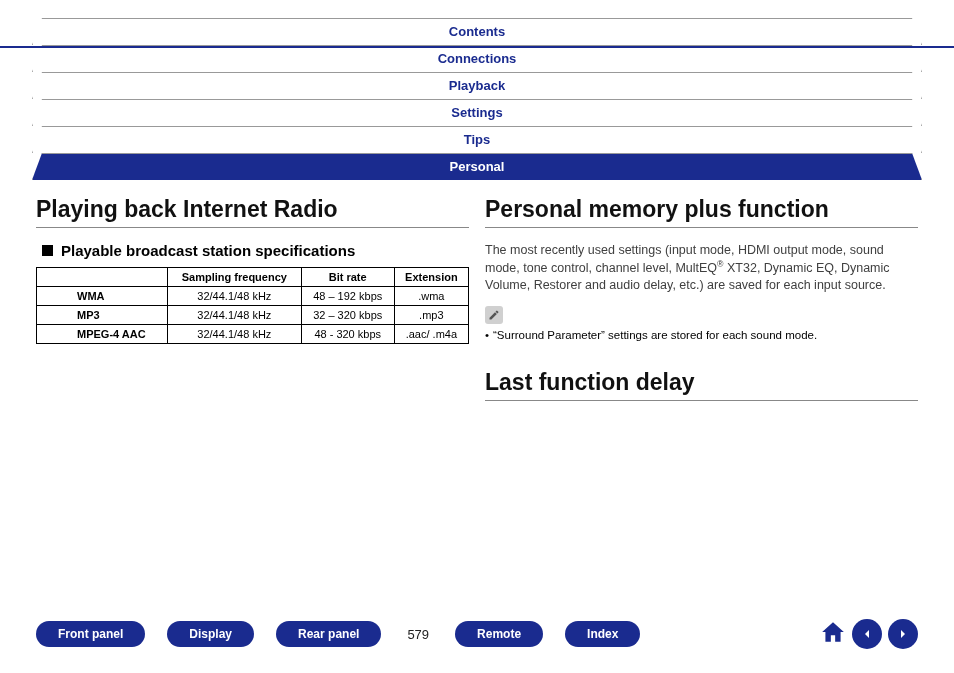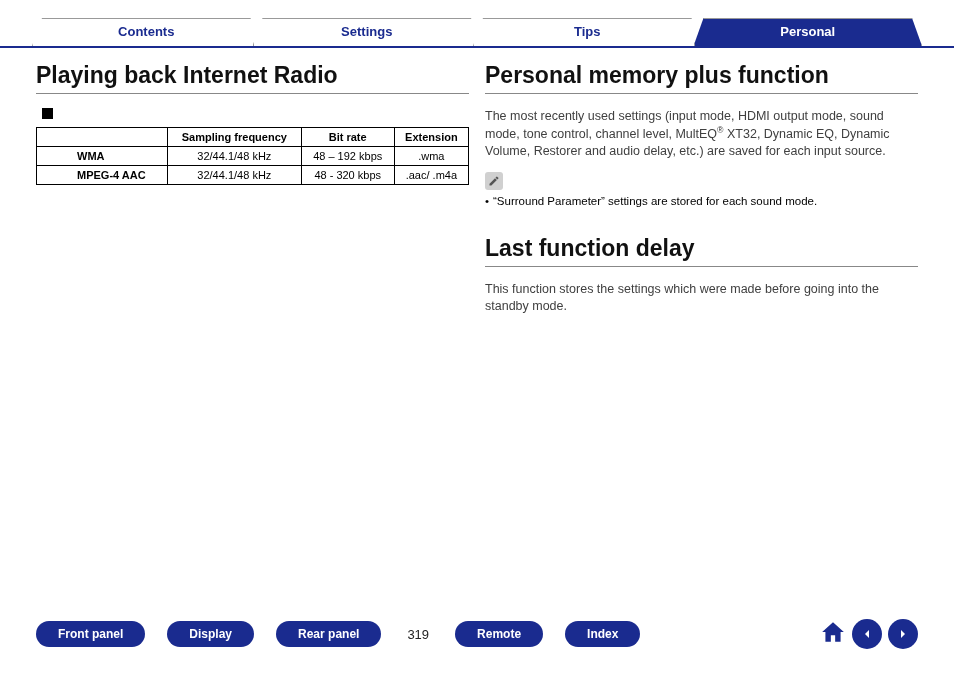--- a/index.html
+++ b/index.html
@@ -9,20 +9,21 @@
     width: 954px;
     height: 673px;
     position: relative;
     overflow: hidden;
   }
   .tabs {
     display: flex;
     padding: 18px 36px 0 36px;
     gap: 0;
     position: relative;
+    flex-direction: column;
   }
   .tab {
     flex: 1;
     height: 28px;
     line-height: 26px;
     text-align: center;
     font-size: 13px;
     font-weight: bold;
     color: #1a2b8f;
     border: 1px solid #999;
@@ -160,50 +161,59 @@
   }
   .circ svg { width: 16px; height: 16px; fill: #fff; }
   .homeicon svg { width: 26px; height: 26px; fill: #1a2b8f; cursor: pointer; }
   sup { font-size: 0.7em; }
 </style>
 </head>
 <body>
 
 <div class="tabs">
   <div class="tab">Contents</div>
+  <div class="tab">Connections</div>
+  <div class="tab">Playback</div>
   <div class="tab">Settings</div>
   <div class="tab">Tips</div>
   <div class="tab active">Personal</div>
   <div class="tabline"></div>
 </div>
 
 <div class="content">
   <div class="col">
     <div class="h1-wrap">
       <h1>Playing back Internet Radio</h1>
       <hr class="hr">
     </div>
     <div class="subhead">
       <span class="sq"></span>
+      <span class="subhead-text">Playable broadcast station specifications</span>
     </div>
     <table class="spec">
       <tbody>
           <tr>
         <th class="blank"></th>
         <th>Sampling frequency</th>
         <th>Bit rate</th>
         <th>Extension</th>
       </tr>
       <tr>
         <td class="name">WMA</td>
         <td class="sf">32/44.1/48 kHz</td>
         <td>48 – 192 kbps</td>
         <td>.wma</td>
       </tr>
       <tr>
+        <td class="name">MP3</td>
+        <td class="sf">32/44.1/48 kHz</td>
+        <td>32 – 320 kbps</td>
+        <td>.mp3</td>
+      </tr>
+      <tr>
         <td class="name">MPEG-4 AAC</td>
         <td class="sf">32/44.1/48 kHz</td>
         <td>48 - 320 kbps</td>
         <td>.aac/ .m4a</td>
       </tr>
     </tbody>
       </table>
   </div>
 
   <div class="col">
@@ -220,29 +230,28 @@
         </svg>
     </div>
     <div class="bullet">
       <span>“Surround Parameter” settings are stored for each sound mode.</span>
     </div>
 
     <div class="h1-wrap mt">
       <h1>Last function delay</h1>
       <hr class="hr">
     </div>
-    <p class="para">This function stores the settings which were made before going into the standby mode.</p>
   </div>
 </div>
 
 <div class="footer">
   <div class="fbtn">Front panel</div>
   <div class="fbtn">Display</div>
   <div class="fbtn">Rear panel</div>
-  <span class="pagenum">319</span>
+  <span class="pagenum">579</span>
   <div class="fbtn">Remote</div>
   <div class="fbtn">Index</div>
   <div class="spacer"></div>
   <div class="navicons">
     <span class="homeicon">
       <svg viewBox="0 0 24 24">
           <path d="M12 3l10 9h-3v9h-5v-6H10v6H5v-9H2l10-9z"></path>
         </svg>
     </span>
     <span class="circ">

